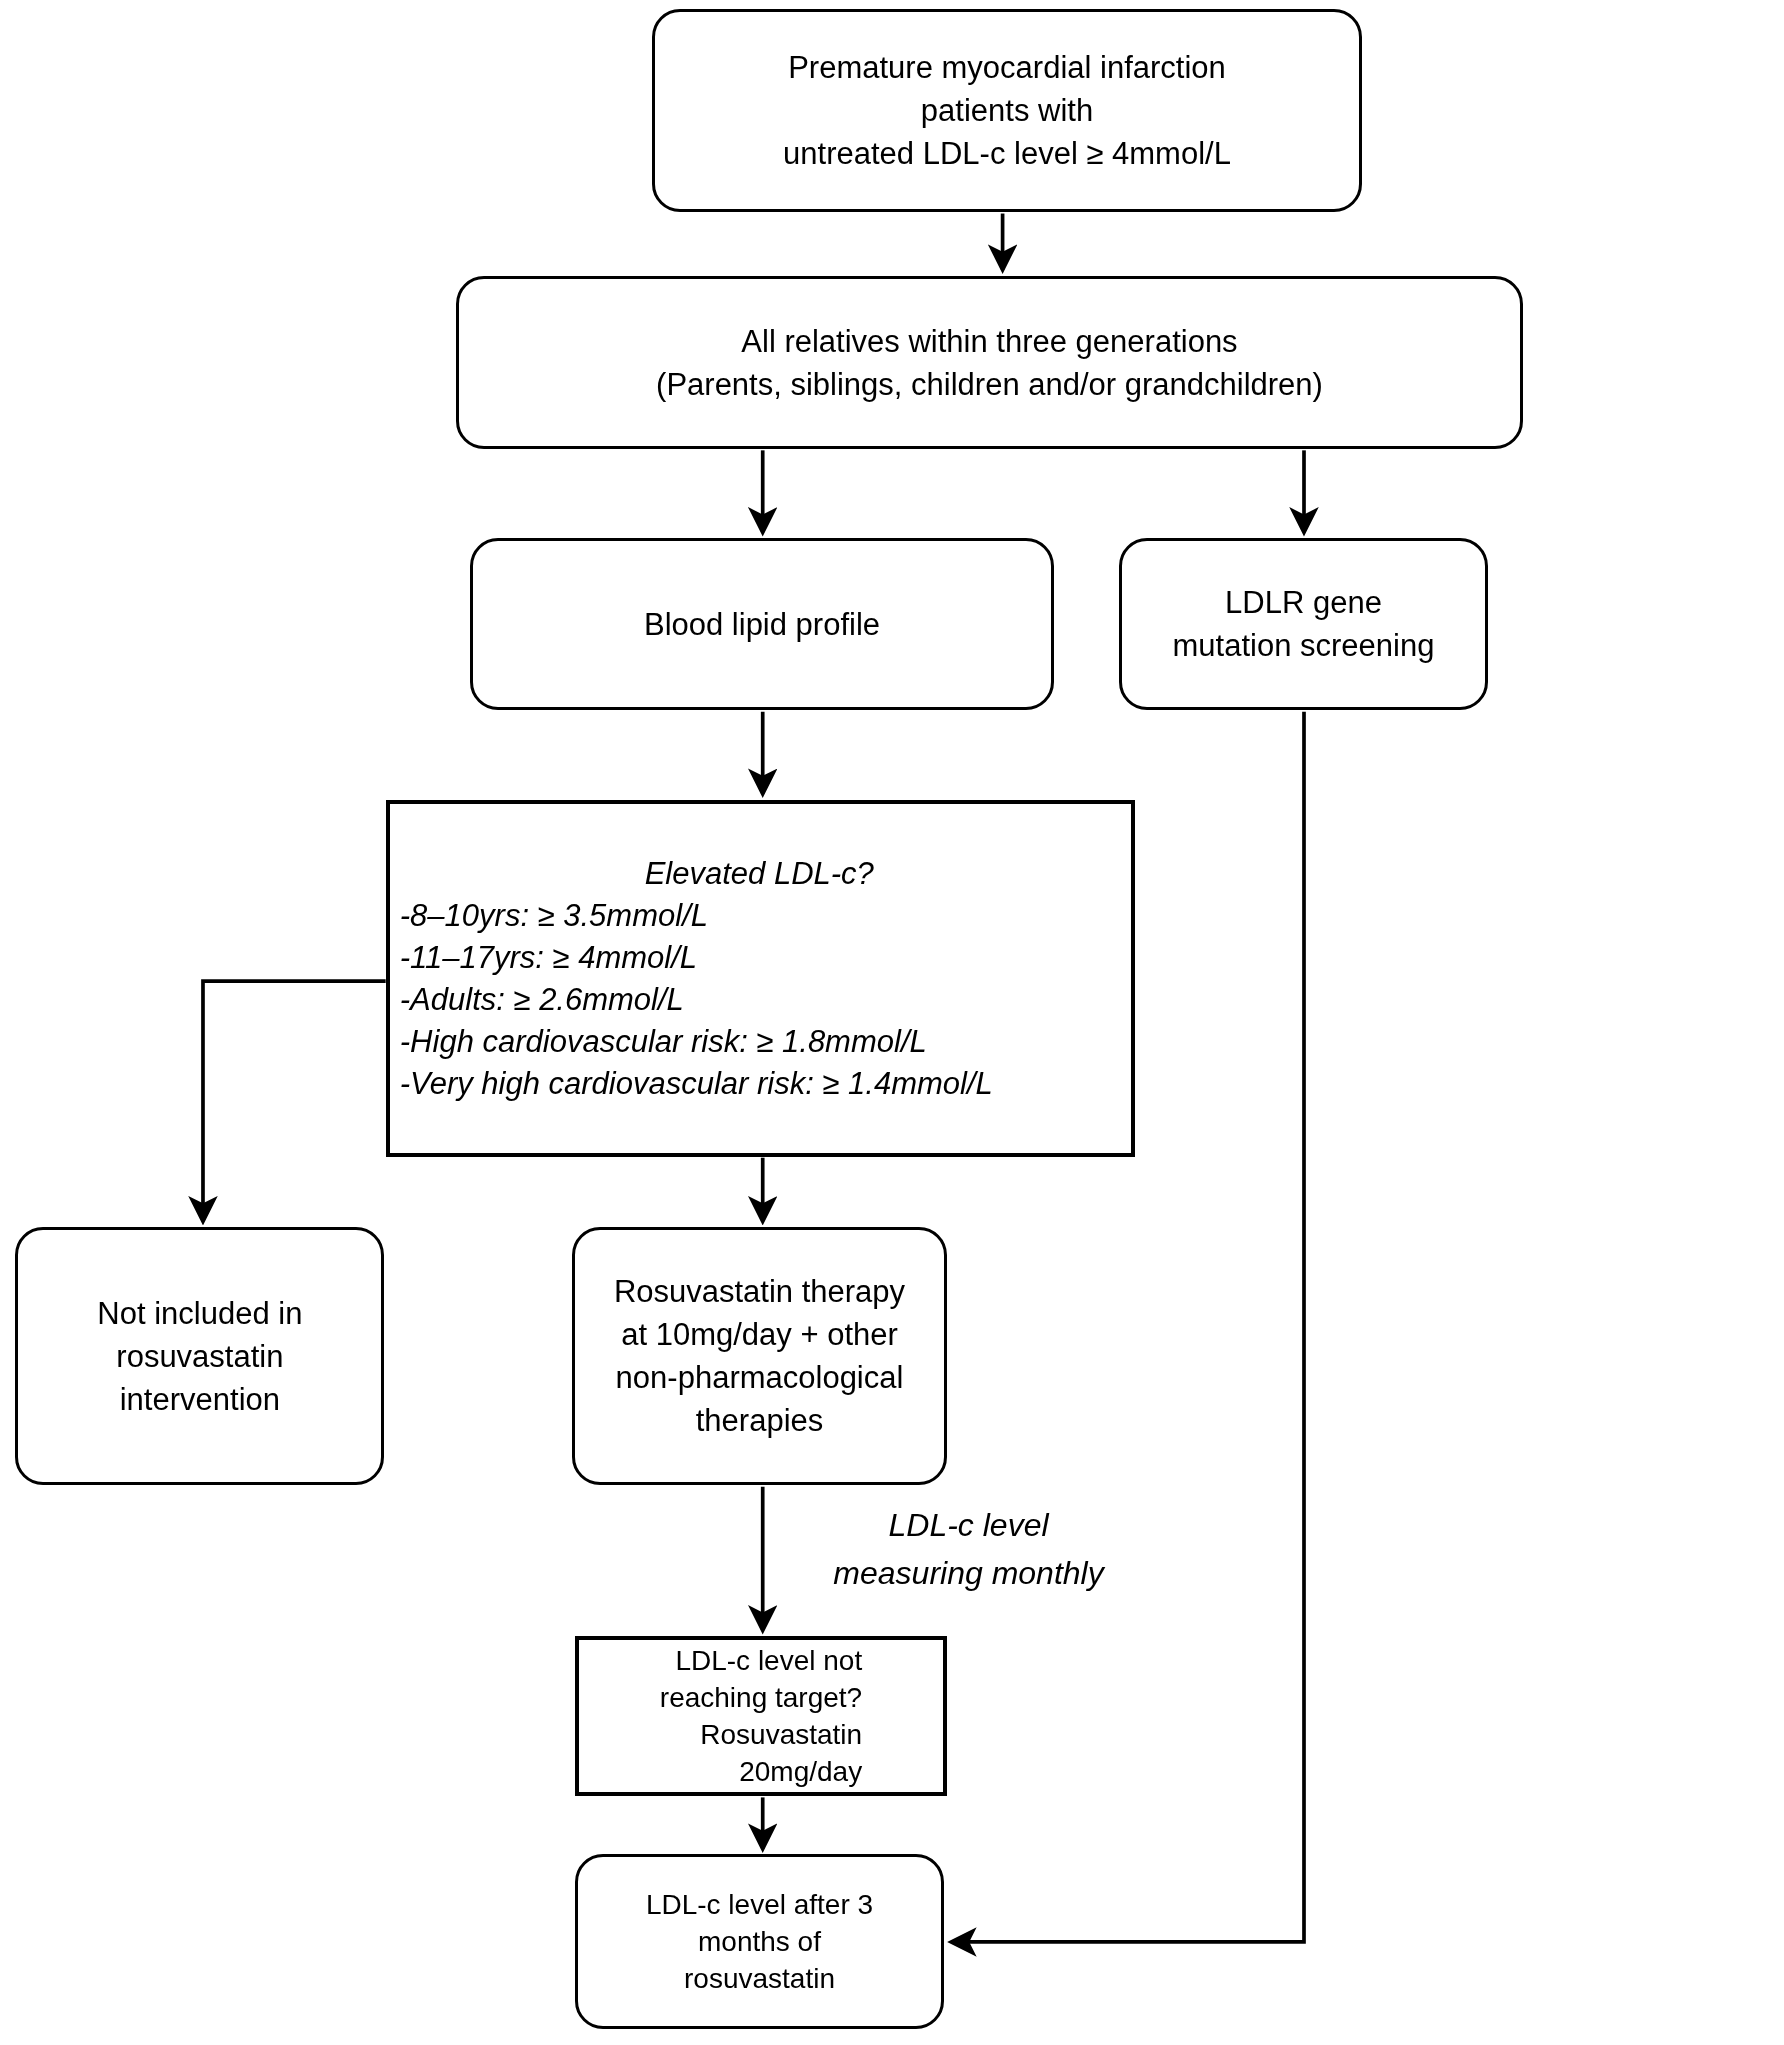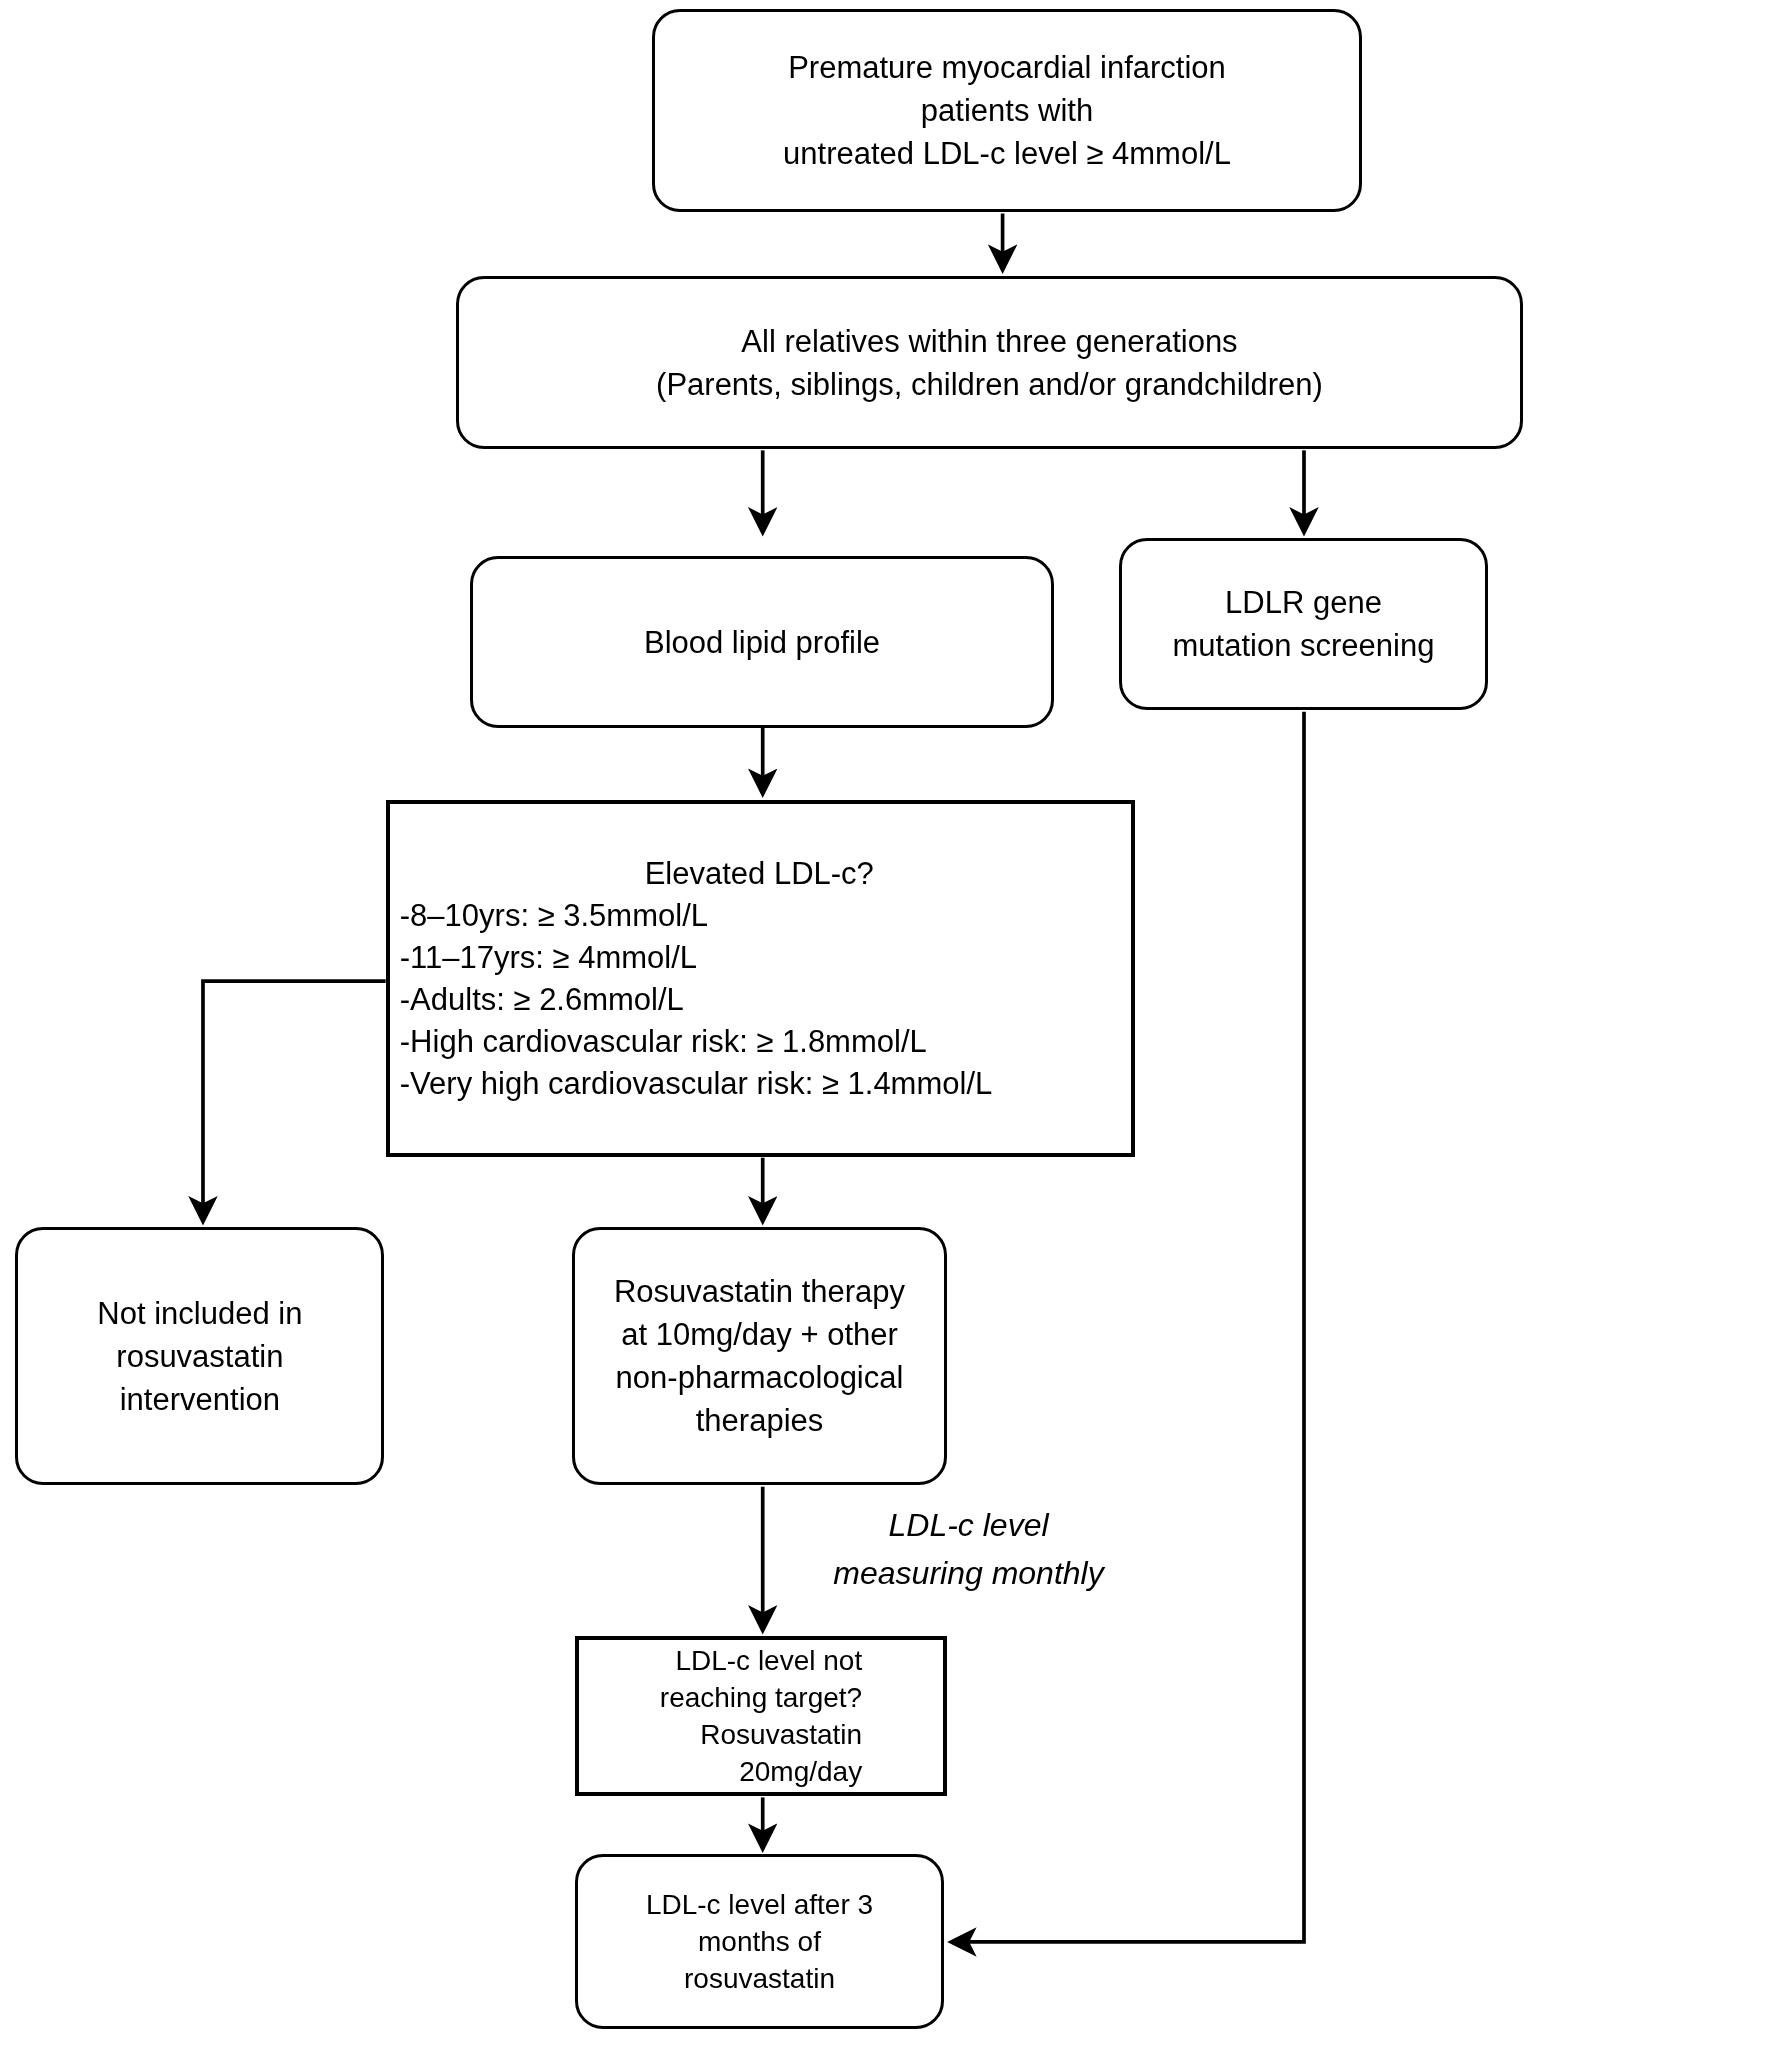--- a/index.html
+++ b/index.html
@@ -99,30 +99,30 @@
     <div class="multi">Premature myocardial infarction
 patients with
 untreated LDL-c level ≥ 4mmol/L</div>
   </div>
 
   <div class="box rounded" style="left:456px; top:276px; width:1067px; height:173px;">
     <div class="multi">All relatives within three generations
 (Parents, siblings, children and/or grandchildren)</div>
   </div>
 
-  <div class="box rounded" style="left:470px; top:556px; width:584px; height:172px;">
+  <div class="box rounded" style="left:470px; top:538px; width:584px; height:172px;">
     <div class="multi">Blood lipid profile</div>
   </div>
 
   <div class="box rounded" style="left:1119px; top:538px; width:369px; height:172px;">
     <div class="multi">LDLR gene
 mutation screening</div>
   </div>
 
-  <div class="box rect criteria-box" style="left:386px; top:800px; width:749px; height:357px;">
+  <div class="box rect criteria-box" style="left:386px; top:800px; width:749px; height:357px;font-style:italic;">
     <div class="criteria-title">Elevated LDL-c?</div>
     <div class="criteria-list">-8–10yrs: ≥ 3.5mmol/L
 -11–17yrs: ≥ 4mmol/L
 -Adults: ≥ 2.6mmol/L
 -High cardiovascular risk: ≥ 1.8mmol/L
 -Very high cardiovascular risk: ≥ 1.4mmol/L</div>
   </div>
 
   <div class="box rounded" style="left:15.4px; top:1227px; width:369px; height:258px;">
     <div class="multi">Not included in

